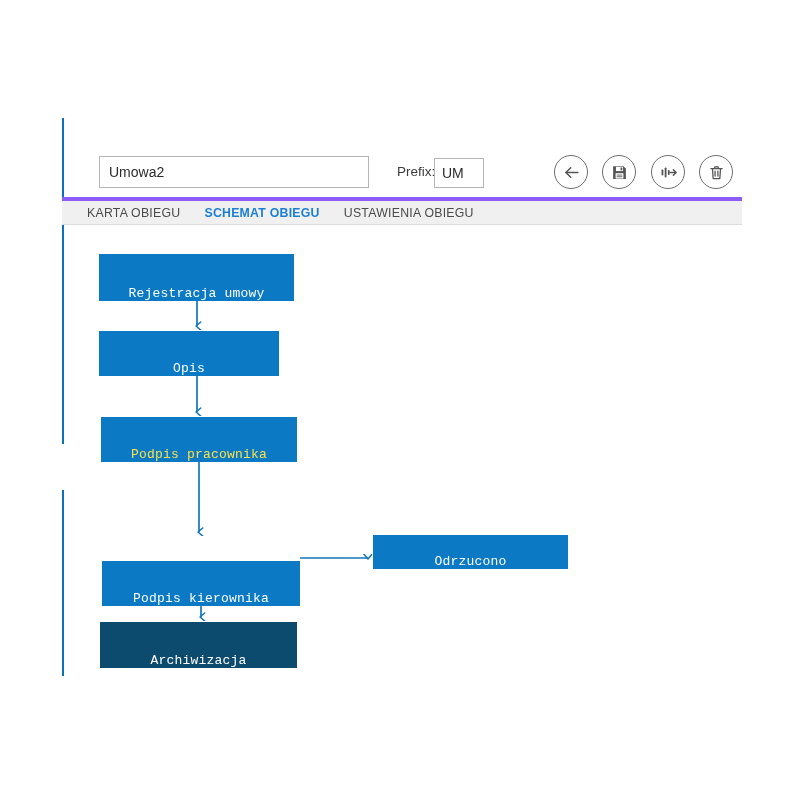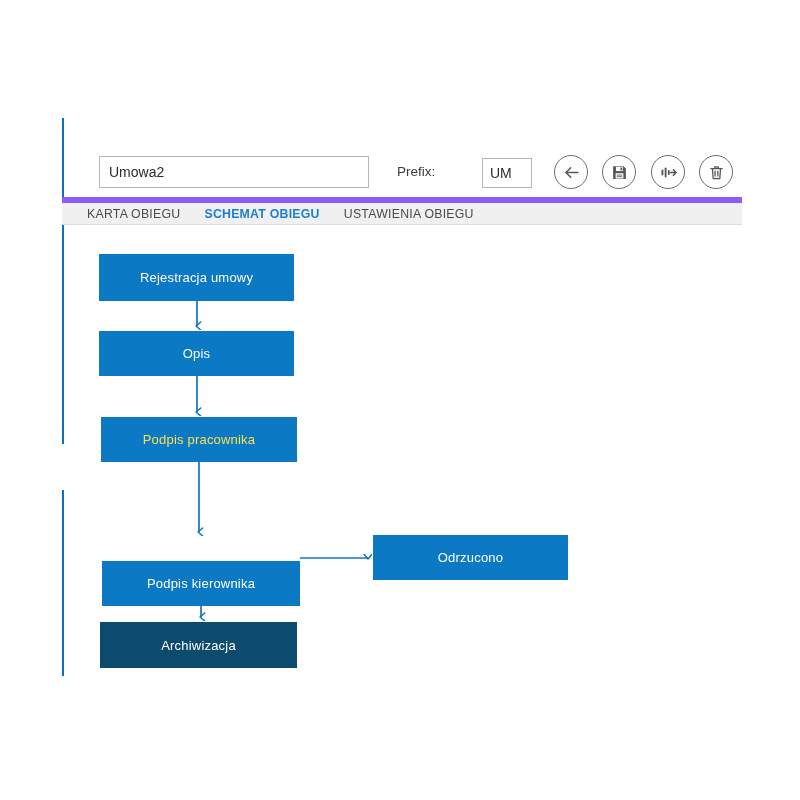--- a/index.html
+++ b/index.html
@@ -63,21 +63,20 @@
     font-size: 13.5px;
     color: #3c3c3c;
     white-space: nowrap;
   }
   #prefix-input {
     left: 372px;
     top: 13px;
     width: 50px;
     height: 30px;
     padding: 0 7px;
-    margin-left: 48px;
   }
 
   
   .icon-btn {
     position: absolute;
     top: 10px;
     width: 34px;
     height: 34px;
     border-radius: 50%;
     border: 1.6px solid #6e6e6e;
@@ -96,21 +95,21 @@
   #btn-delete  { left: 637px; }
 
   
   #tabbar {
     position: absolute;
     left: 62px;
     top: 197px;
     width: 680px;
     height: 28px;
     background: #f0f0f0;
-    border-top: 6px solid #8b5cf6;
+    border-top: 4px solid #8b5cf6;
     border-bottom: 1px solid #dcdcdc;
     display: flex;
     align-items: center;
     box-sizing: border-box;
   }
   .tab {
     font-size: 12.3px;
     letter-spacing: 0.25px;
     color: #4a4a4a;
     cursor: pointer;
@@ -133,27 +132,28 @@
     height: 800px;
     pointer-events: none;
   }
   #canvas .edge-layer { pointer-events: none; }
 
   .node {
     position: absolute;
     background: #0b79c4;
     color: #ffffff;
     display: flex;
-    align-items: center;
+    align-items: flex-end;
     justify-content: center;
     font-size: 13px;
     letter-spacing: 0.2px;
     cursor: pointer;
     user-select: none;
     box-sizing: border-box;
+    font-family: Liberation Mono, monospace;
   }
 </style>
 </head>
 <body>
 
 <div id="app">
 
   <div class="rail" id="rail-top"></div>
   <div class="rail" id="rail-bottom"></div>
 
@@ -233,30 +233,30 @@
         <path marker-end="url(#arrowhead)" d="M199,462 L199,532"></path>
         <path marker-end="url(#arrowhead)" d="M201,582 L201,617"></path>
         <path marker-end="url(#arrowhead-r)" d="M300,558 L368,558"></path>
       </g>
   </svg>
 
   <div id="nodes-layer">
       <div class="node" style="left: 99px; top: 254px; width: 195px; height: 47px; background: rgb(11, 121, 196); color: rgb(255, 255, 255);">
         <span>Rejestracja umowy</span>
       </div>
-      <div class="node" style="left: 99px; top: 331px; width: 195px; height: 45px; background: rgb(11, 121, 196); color: rgb(255, 255, 255);">
+      <div class="node" style="left: 99px; top: 331px; width: 180px; height: 45px; background: rgb(11, 121, 196); color: rgb(255, 255, 255);">
         <span>Opis</span>
       </div>
       <div class="node" style="left: 101px; top: 417px; width: 196px; height: 45px; background: rgb(11, 121, 196); color: #fde047;">
         <span>Podpis pracownika</span>
       </div>
       <div class="node" style="left: 102px; top: 537px; width: 198px; height: 45px; background: rgb(11, 121, 196); color: rgb(255, 255, 255); margin-top: 24px;">
         <span>Podpis kierownika</span>
       </div>
       <div class="node" style="left: 100px; top: 622px; width: 197px; height: 46px; background: #0c4a6e; color: rgb(255, 255, 255);">
         <span>Archiwizacja</span>
       </div>
-      <div class="node" style="left: 373px; top: 535px; width: 195px; height: 45px; background: rgb(11, 121, 196); color: rgb(255, 255, 255);">
+      <div class="node" style="left: 373px; top: 535px; width: 195px; height: 34px; background: rgb(11, 121, 196); color: rgb(255, 255, 255);">
         <span>Odrzucono</span>
       </div>
     </div>
 
 </div>
 
 </body></html>

